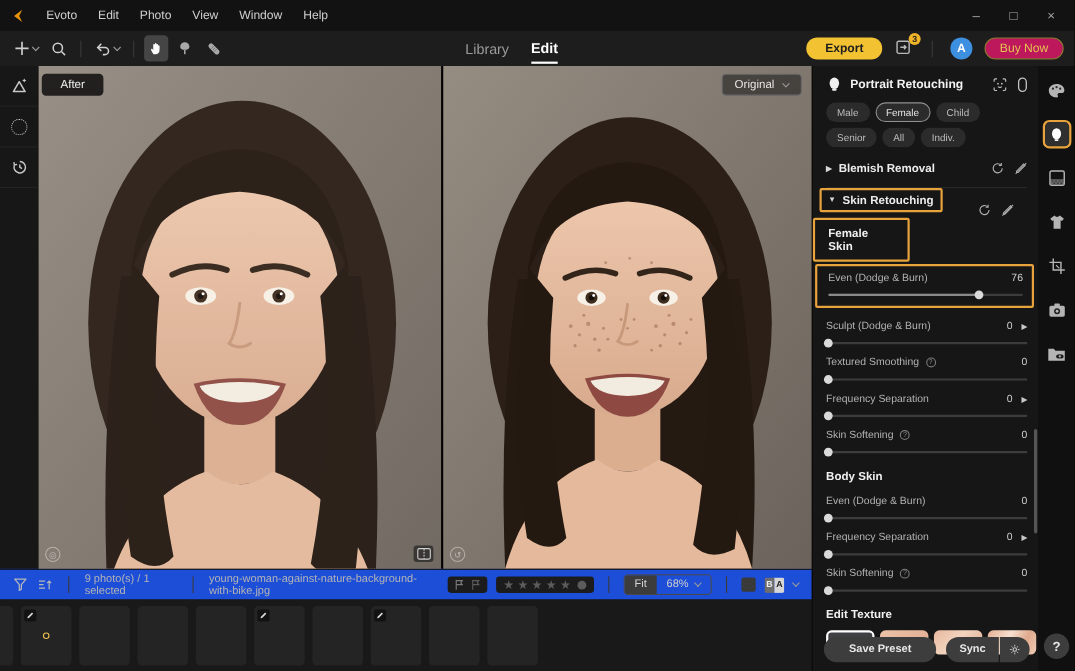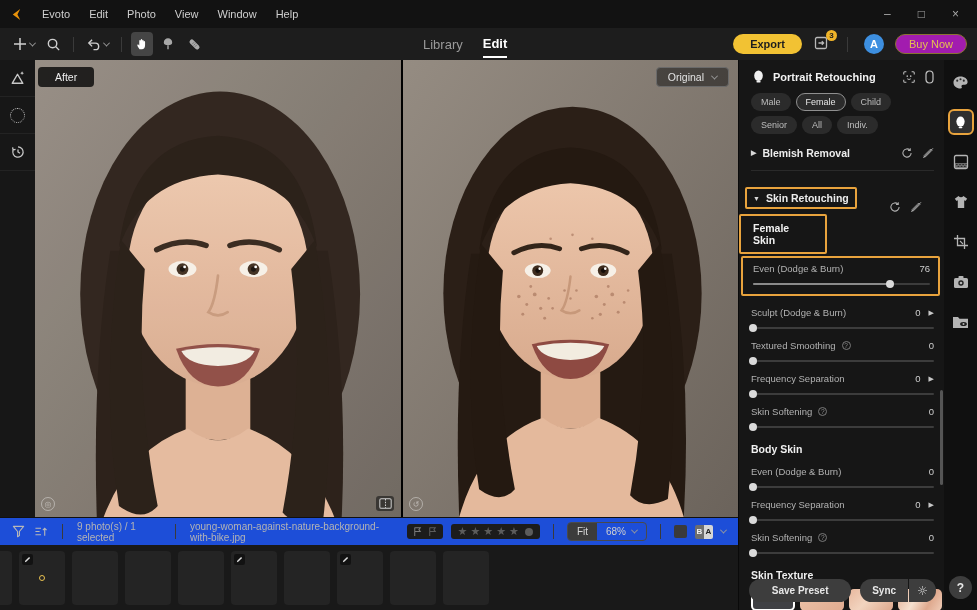--- a/index.html
+++ b/index.html
@@ -23,21 +23,21 @@
   .tab-lib{color:#9a9a9a}
   .tab-edit{color:#fff;font-weight:bold;position:relative;padding-bottom:2px}
   .tab-edit::after{content:"";position:absolute;left:0;right:0;bottom:-5px;height:2px;background:#fff}
   .tb-right{margin-left:auto;display:flex;align-items:center;gap:11px}
   .export-btn{background:#F2C233;color:#1e1e1e;font-weight:bold;font-size:11px;padding:4px 17px;border-radius:12px}
   .queue-wrap{position:relative;width:18px;height:18px}
   .badge{position:absolute;top:-5px;right:-6px;background:#F0B429;color:#1e1e1e;font-size:8px;font-weight:bold;
          width:11px;height:11px;border-radius:50%;display:flex;align-items:center;justify-content:center}
   .avatar{width:20px;height:20px;border-radius:50%;background:#3D8FE0;color:#fff;font-weight:bold;font-size:11px;
           display:flex;align-items:center;justify-content:center}
-  .buy-btn{background:#a21caf;border:1px solid #8a7433;color:#e5c150;font-size:11px;padding:3px 13px;border-radius:11px}
+  .buy-btn{background:#be185d;border:1px solid #8a7433;color:#e5c150;font-size:11px;padding:3px 13px;border-radius:11px}
 
   
   .main{display:flex;height:550px}
   .left-col{flex:1;display:flex;flex-direction:column;min-width:0}
   .work{display:flex;height:457px}
   .left-rail{width:35px;background:#171717;display:flex;flex-direction:column;align-items:center}
   .rail-btn{width:35px;height:37px;display:flex;align-items:center;justify-content:center;border-bottom:1px solid #232323}
   .dotted-circle{width:15px;height:15px;border:1.6px dotted #c2c2c2;border-radius:50%}
 
   .canvas{flex:1;display:flex;gap:2px;background:#000;min-width:0}
@@ -85,21 +85,21 @@
   .rp-header{display:flex;align-items:center;gap:7px;font-size:11px;font-weight:bold;color:#f2f2f2}
   .rp-hicons{margin-left:auto;display:flex;gap:9px;align-items:center}
   .gtabs{display:flex;flex-wrap:wrap;gap:5px;margin:9px 0 2px}
   .gtab{background:#2b2b2b;color:#bdbdbd;font-size:9px;padding:3px 9px;border-radius:9px;border:1px solid transparent}
   .gtab.sel{border-color:#8f8f8f;color:#e6e6e6}
   .sect-row{display:flex;align-items:center;gap:6px;margin-top:13px;font-weight:bold;font-size:10.5px;color:#ececec}
   .tri{font-size:7px;color:#d8d8d8}
   .sect-icons{margin-left:auto;display:flex;gap:9px}
   .sect-div{height:1px;background:#2a2a2a;margin-top:11px}
   .hl-box{border:2px solid #E8A33D;border-radius:2px}
-  .skin-ret{margin-left:-6px;margin-top:16px;padding:3px 6px;display:flex;align-items:center;gap:6px;
+  .skin-ret{margin-left:-6px;margin-top:0;padding:3px 6px;display:flex;align-items:center;gap:6px;
             font-weight:bold;font-size:10.5px;color:#ececec;width:112px}
   .skin-ret-icons{position:absolute;right:12px;display:flex;gap:9px}
   .facial-box{margin-left:-12px;margin-top:5px;padding:6px 12px;width:88px;font-weight:bold;font-size:10.5px;color:#f0f0f0}
   .even-box{margin-left:-10px;margin-right:-6px;margin-top:2px;padding:5px 8px 9px 10px}
   .srow{margin-top:11px}
   .srow.first{margin-top:0}
   .srow-top{display:flex;align-items:center;gap:4px;font-size:9.5px;color:#b2b2b2}
   .sval{margin-left:auto;color:#cfcfcf}
   .sexp{font-size:7px;color:#c8c8c8;margin-left:4px}
   .info-ic{width:9px;height:9px;border:1px solid #7a7a7a;border-radius:50%;color:#8d8d8d;font-size:6.5px;
@@ -588,21 +588,21 @@
             <span>Skin Softening</span>
             <span class="info-ic">?</span>
             <span class="sval">0</span>
           </div>
           <div class="strack">
             <span class="sfill" style="width:0%"></span>
             <span class="sthumb" style="left:0%"></span>
           </div>
         </div>
 
-        <div class="sub-head">Skin Texture</div>
+        <div class="sub-head">Edit Texture</div>
         <div class="tex-row">
           <span class="tex sel" style="background:#3f4044"></span>
           <span class="tex" style="background:linear-gradient(135deg,#ecc2a8,#e0ab90)"></span>
           <span class="tex" style="background:linear-gradient(135deg,#e8b89e 0%,#f2d4bf 45%,#dda78c 100%)"></span>
           <span class="tex" style="background:linear-gradient(120deg,#e2af94 0%,#f6e0cf 40%,#dfa98e 70%,#f0cdb8 100%)"></span>
         </div>
       </div>
 
       <div class="rp-scroll"></div>
 

